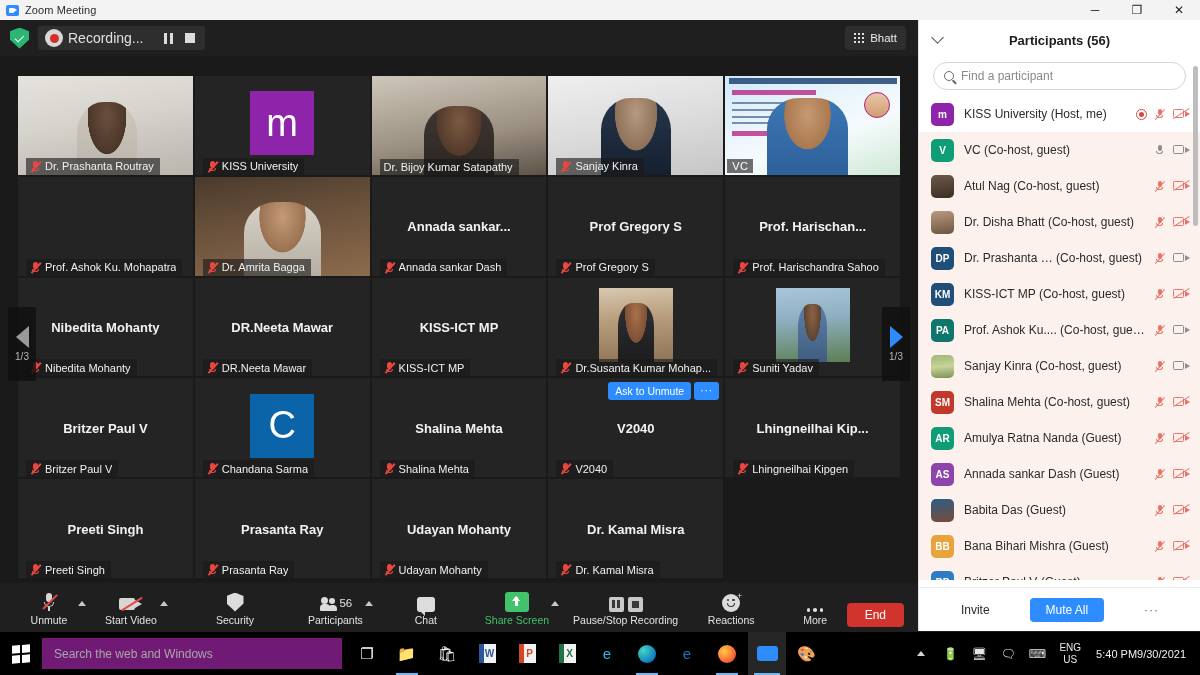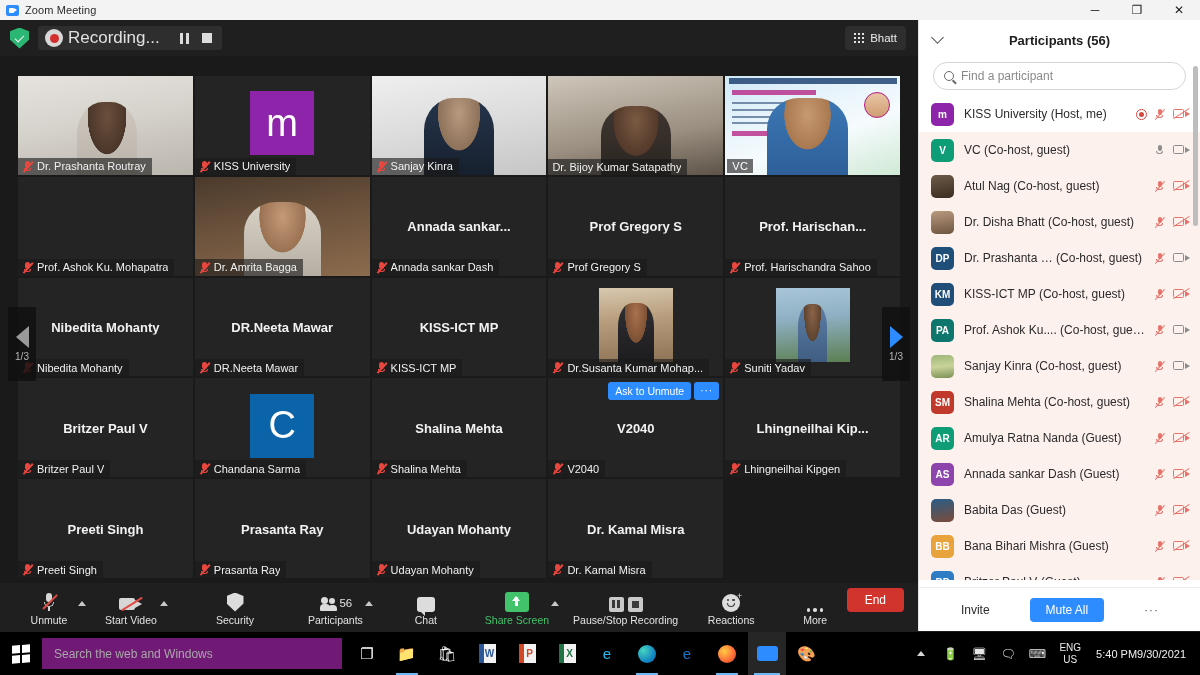--- a/index.html
+++ b/index.html
@@ -50,21 +50,21 @@
     border-left:1.7px solid #fff; border-bottom:1.7px solid #fff;
     transform:rotate(-45deg);
   }
   .recpill {
     margin-left:9px; height:24px; background:#2e2e2e; border-radius:3px;
     display:flex; align-items:center; padding:0 4px;
   }
   .recdot-wrap{ width:18px;height:18px;border-radius:50%;background:#d8d8d8;
     display:flex;align-items:center;justify-content:center;margin:0 5px 0 3px;}
   .recdot{ width:9px;height:9px;border-radius:50%;background:#d32f2f;}
-  .rectext{ font-size:17px; color:#e0e0e0; margin-right:14px; }
+  .rectext{ font-size:14px; color:#e0e0e0; margin-right:14px; }
   .recbtn{ width:22px;height:22px;display:flex;align-items:center;justify-content:center;}
   .pausebars{ display:flex; gap:2.5px; }
   .pausebars i{ width:3px;height:11px;background:#dcdcdc;display:block;}
   .stopsq{ width:10px;height:10px;background:#dcdcdc;}
   .viewbtn {
     position:absolute; right:12px; top:6px; height:24px; border-radius:4px;
     background:#2e2e2e; display:flex; align-items:center; padding:0 9px; gap:6px;
   }
   .griddots{ display:grid; grid-template-columns:repeat(3,2.5px);
     grid-template-rows:repeat(3,2.5px); gap:1.5px; }
@@ -87,21 +87,21 @@
     position:absolute; left:0; right:0; top:50%; transform:translateY(-50%);
     text-align:center; font-size:13px; font-weight:bold; color:#f2f2f2;
     padding:0 8px; white-space:nowrap; overflow:hidden; text-overflow:ellipsis;
   }
   .tile-photo {
     position:absolute; left:50%; top:48%; transform:translate(-50%,-50%);
     width:74px; height:74px; background-size:cover; background-position:center;
   }
   .tile-video { position:absolute; inset:0; background-size:cover; background-position:center; }
   .tile-label {
-    position:absolute; left:0; bottom:0; max-width:100%;
+    position:absolute; left:8px; bottom:0; max-width:100%;
     display:flex; align-items:center; gap:4px;
     background:rgba(26,26,26,.62); padding:2px 6px 2px 4px;
     font-size:11px; color:#f0f0f0; white-space:nowrap; overflow:hidden;justify-content:center;
   }
   .tile-label .nm { overflow:hidden; text-overflow:ellipsis; }
   .mic-off {
     width:11px; height:13px; flex:none; position:relative;
   }
   .mic-off .body{
     position:absolute; left:3px; top:1px; width:5px;height:7px;
@@ -242,21 +242,21 @@
   .ic-react{ width:18px;height:18px;border-radius:50%;background:#dcdcdc;position:relative;}
   .ic-react .e1,.ic-react .e2{ position:absolute; top:5.5px; width:2.4px;height:2.4px;
     border-radius:50%;background:#3a3a3a;}
   .ic-react .e1{ left:4.5px;} .ic-react .e2{ left:10px;}
   .ic-react .m{ position:absolute; left:4.5px; top:9px; width:8px;height:4px;
     border:1.3px solid #3a3a3a; border-top:none; border-radius:0 0 5px 5px;}
   .ic-react .plus{ position:absolute; right:-2px; top:-2px; color:#dcdcdc; font-size:9px; line-height:9px;}
   .ic-more{ display:flex; gap:3px; }
   .ic-more i{ width:3.5px;height:3.5px;border-radius:50%;background:#dcdcdc;display:block;}
   .endbtn{
-    position:absolute; right:14px; top:5px; background:#d0342c; color:#fff;
+    position:absolute; right:14px; top:20px; background:#d0342c; color:#fff;
     font-size:12px; border-radius:4px; padding:5px 18px;
   }
   .share-lb{ color:#41c26b !important; }
 
   
   .panel{
     position:absolute; right:0; top:20px; width:282px; height:611px; background:#fff;
     border-left:1px solid #e3e3e3;
   }
   .panel-head{ height:40px; display:flex; align-items:center; position:relative; }
@@ -420,34 +420,34 @@
           <div class="tile-label">
             <span class="mic-off">
               <span class="body"></span>
               <span class="stand"></span>
               <span class="slash"></span>
             </span>
             <span class="nm">KISS University</span>
           </div>
         </div>
         <div class="tile">
+          <div class="tile-video cam-b"></div>
+          <div class="tile-label">
+            <span class="nm">Dr. Bijoy Kumar Satapathy</span>
+          </div>
+        </div>
+        <div class="tile">
           <div class="tile-video cam-c"></div>
           <div class="tile-label">
             <span class="mic-off">
               <span class="body"></span>
               <span class="stand"></span>
               <span class="slash"></span>
             </span>
             <span class="nm">Sanjay Kinra</span>
-          </div>
-        </div>
-        <div class="tile">
-          <div class="tile-video cam-b"></div>
-          <div class="tile-label">
-            <span class="nm">Dr. Bijoy Kumar Satapathy</span>
           </div>
         </div>
         <div class="tile active">
           <div class="poster">
             <div class="ph-top"></div>
             <div class="ph-band" style="left:4%;top:14%;width:48%"></div>
             <div class="ph-line" style="left:4%;top:26%;width:44%"></div>
             <div class="ph-line" style="left:4%;top:33%;width:40%"></div>
             <div class="ph-line" style="left:4%;top:40%;width:46%"></div>
             <div class="ph-line" style="left:4%;top:47%;width:42%"></div>

